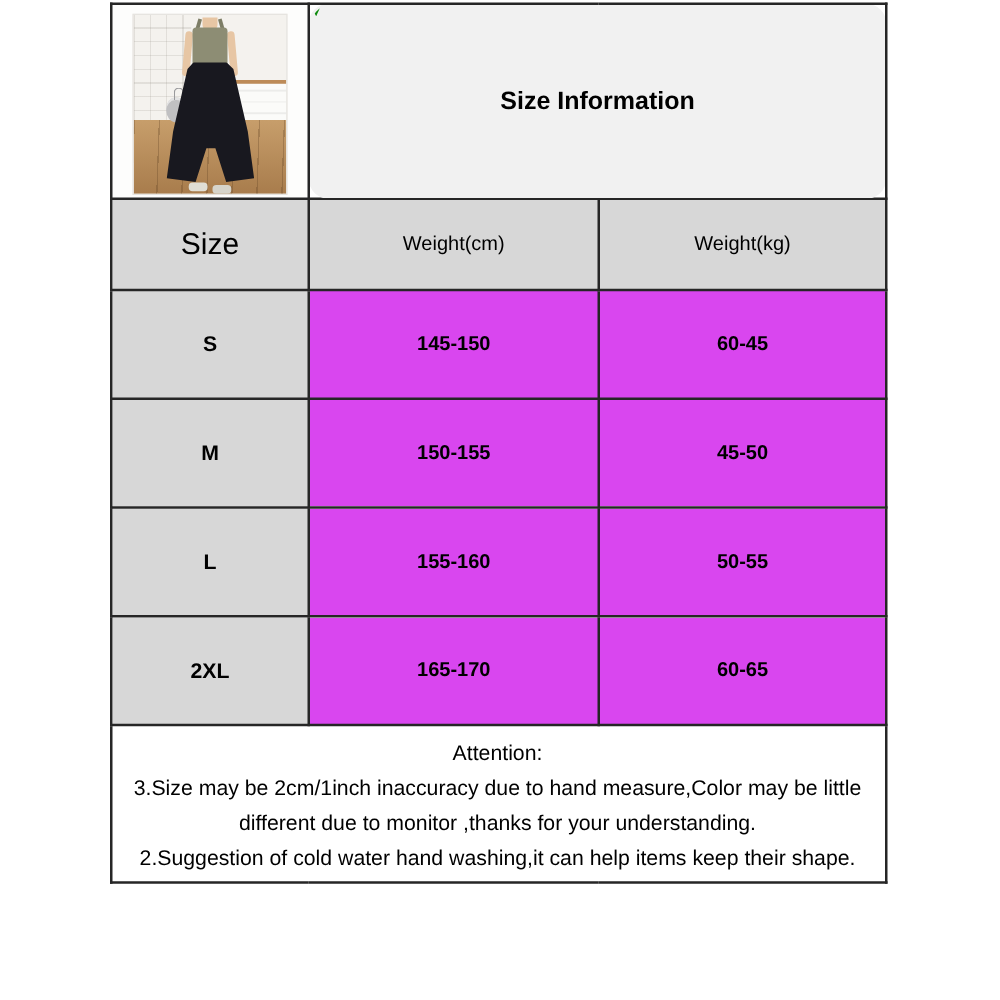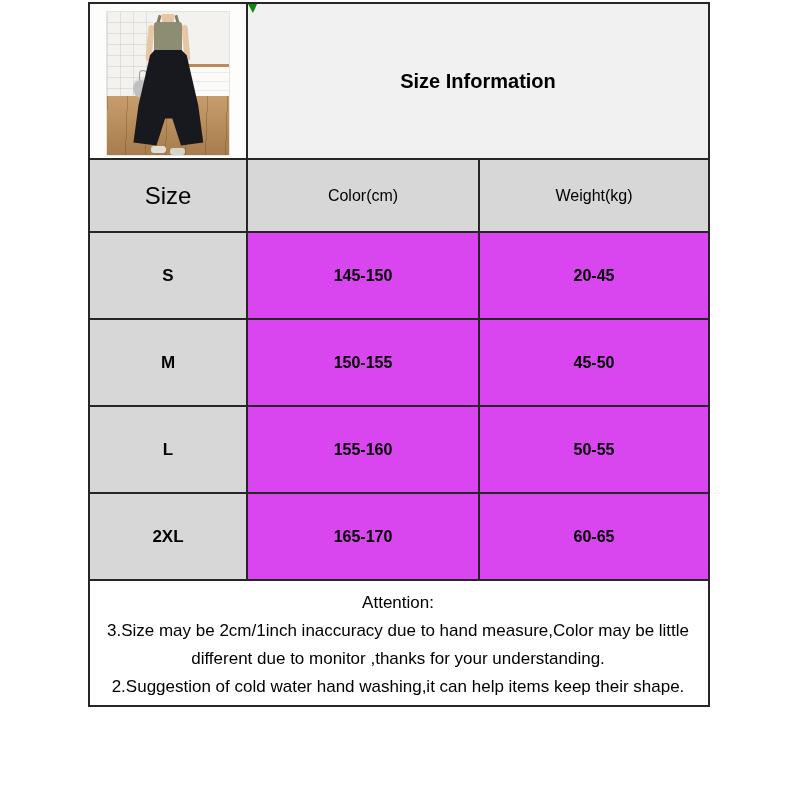--- a/index.html
+++ b/index.html
@@ -3,21 +3,21 @@
 <meta charset="utf-8">
 <style>
   * { margin:0; padding:0; box-sizing:border-box; }
   html,body { width:800px; height:800px; background:#ffffff; font-family:"Liberation Sans", sans-serif; color:#000; }
   .canvas { position:relative; width:800px; height:800px; background:#fff; overflow:hidden; }
 
   table.size-table { position:absolute; left:88px; top:2px; width:620px; border-collapse:collapse; table-layout:fixed; }
   .size-table td, .size-table th { border:2px solid #262626; text-align:center; vertical-align:middle; overflow:hidden; }
 
   .photo-cell { background:#fdfdfc; height:156px; }
-  .title-cell { background:#f1f1f1; position:relative; font-size:20px; font-weight:bold; }
+  .title-cell { background:#f1f1f1; position:relative; font-size:20px; font-weight:bold;border-radius:16px; }
   .corner-flag { position:absolute; top:0; left:0; width:9px; height:9px; clip-path:polygon(0 0,100% 0,55% 100%); }
 
   .head-row th { background:#d7d7d7; font-weight:normal; font-size:16px; height:73px; }
   .head-row th.size-col { font-size:24px; }
 
   .data-row td { height:87px; font-weight:bold; font-size:16px; background:#d946ef; }
   .data-row td.size-label { background:#d7d7d7; font-size:17px; }
 
   .note-cell { background:#ffffff; height:126px; text-align:left; vertical-align:top; padding:3px 6px 0 4px; font-size:17px; line-height:28px; font-weight:normal; }
 
@@ -80,28 +80,28 @@
         </div>
       </td>
       <td class="title-cell" colspan="2">
         <span class="corner-flag" style="background:#0b8a0b"></span>
         <span>Size Information</span>
       </td>
     </tr>
 
     <tr class="head-row">
       <th class="size-col">Size</th>
-      <th>Color(cm)</th>
+      <th>Weight(cm)</th>
       <th>Weight(kg)</th>
     </tr>
 
     <tr class="data-row">
       <td class="size-label">S</td>
       <td>145-150</td>
-      <td>20-45</td>
+      <td>60-45</td>
     </tr>
     <tr class="data-row">
       <td class="size-label">M</td>
       <td>150-155</td>
       <td>45-50</td>
     </tr>
     <tr class="data-row">
       <td class="size-label">L</td>
       <td>155-160</td>
       <td>50-55</td>

